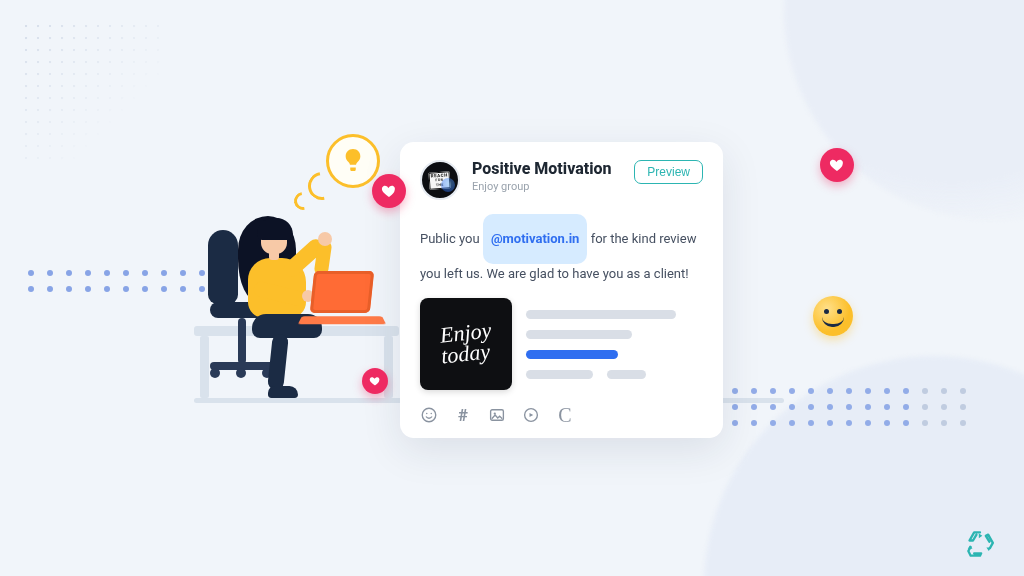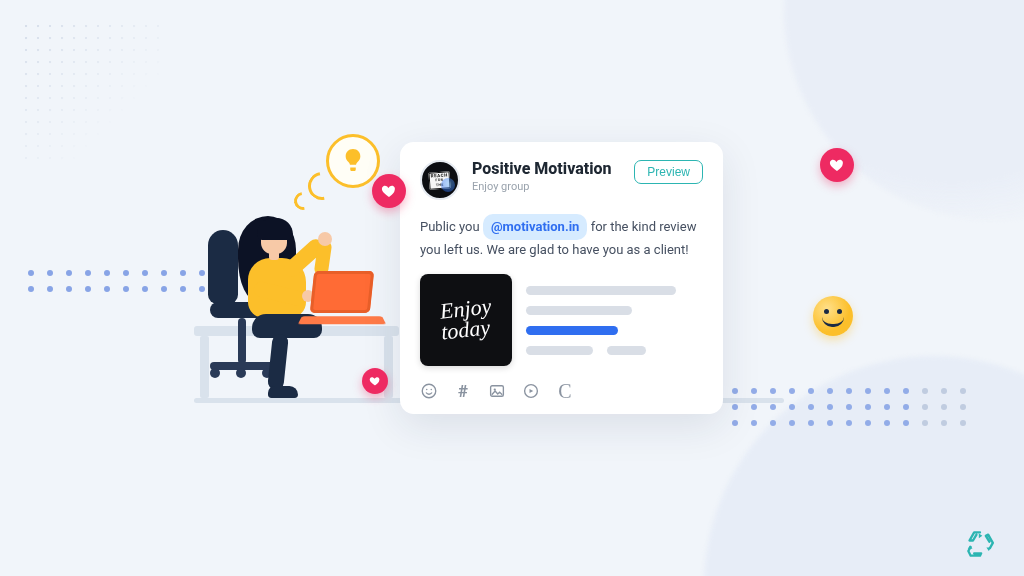--- a/index.html
+++ b/index.html
@@ -93,21 +93,21 @@
   .group-sub  { font-size: 11px; color: var(--muted); margin-top: 2px; }
 
   .preview-btn {
     border: 1.5px solid var(--accent); color: var(--accent); background: #fff;
     border-radius: 7px; padding: 4px 12px; font-weight: 400; font-size: 12px;
     cursor: pointer;
   }
 
   .post-text { margin-top: 14px; font-size: 13px; color: #465061; line-height: 1.55; }
   .mention { display: inline-block; background: #d6ebff; color: #2f6ef0; font-weight: 700;
-             padding: 3px 8px; border-radius: 10px; }
+             padding: 15px 8px; border-radius: 10px; }
 
   .media-row { margin-top: 14px; display: flex; gap: 14px; align-items: center; }
   .thumb {
     width: 92px; height: 92px; border-radius: 8px; background: #0e0f12;
     display: flex; align-items: center; justify-content: center; color: #fff;
     font-style: italic; font-family: "Brush Script MT", "Segoe Script", cursive;
     font-size: 22px; line-height: .95; text-align: center;
     box-shadow: 0 2px 6px rgba(0,0,0,.15);
   }
   .thumb span { transform: rotate(-6deg); display: block; }

